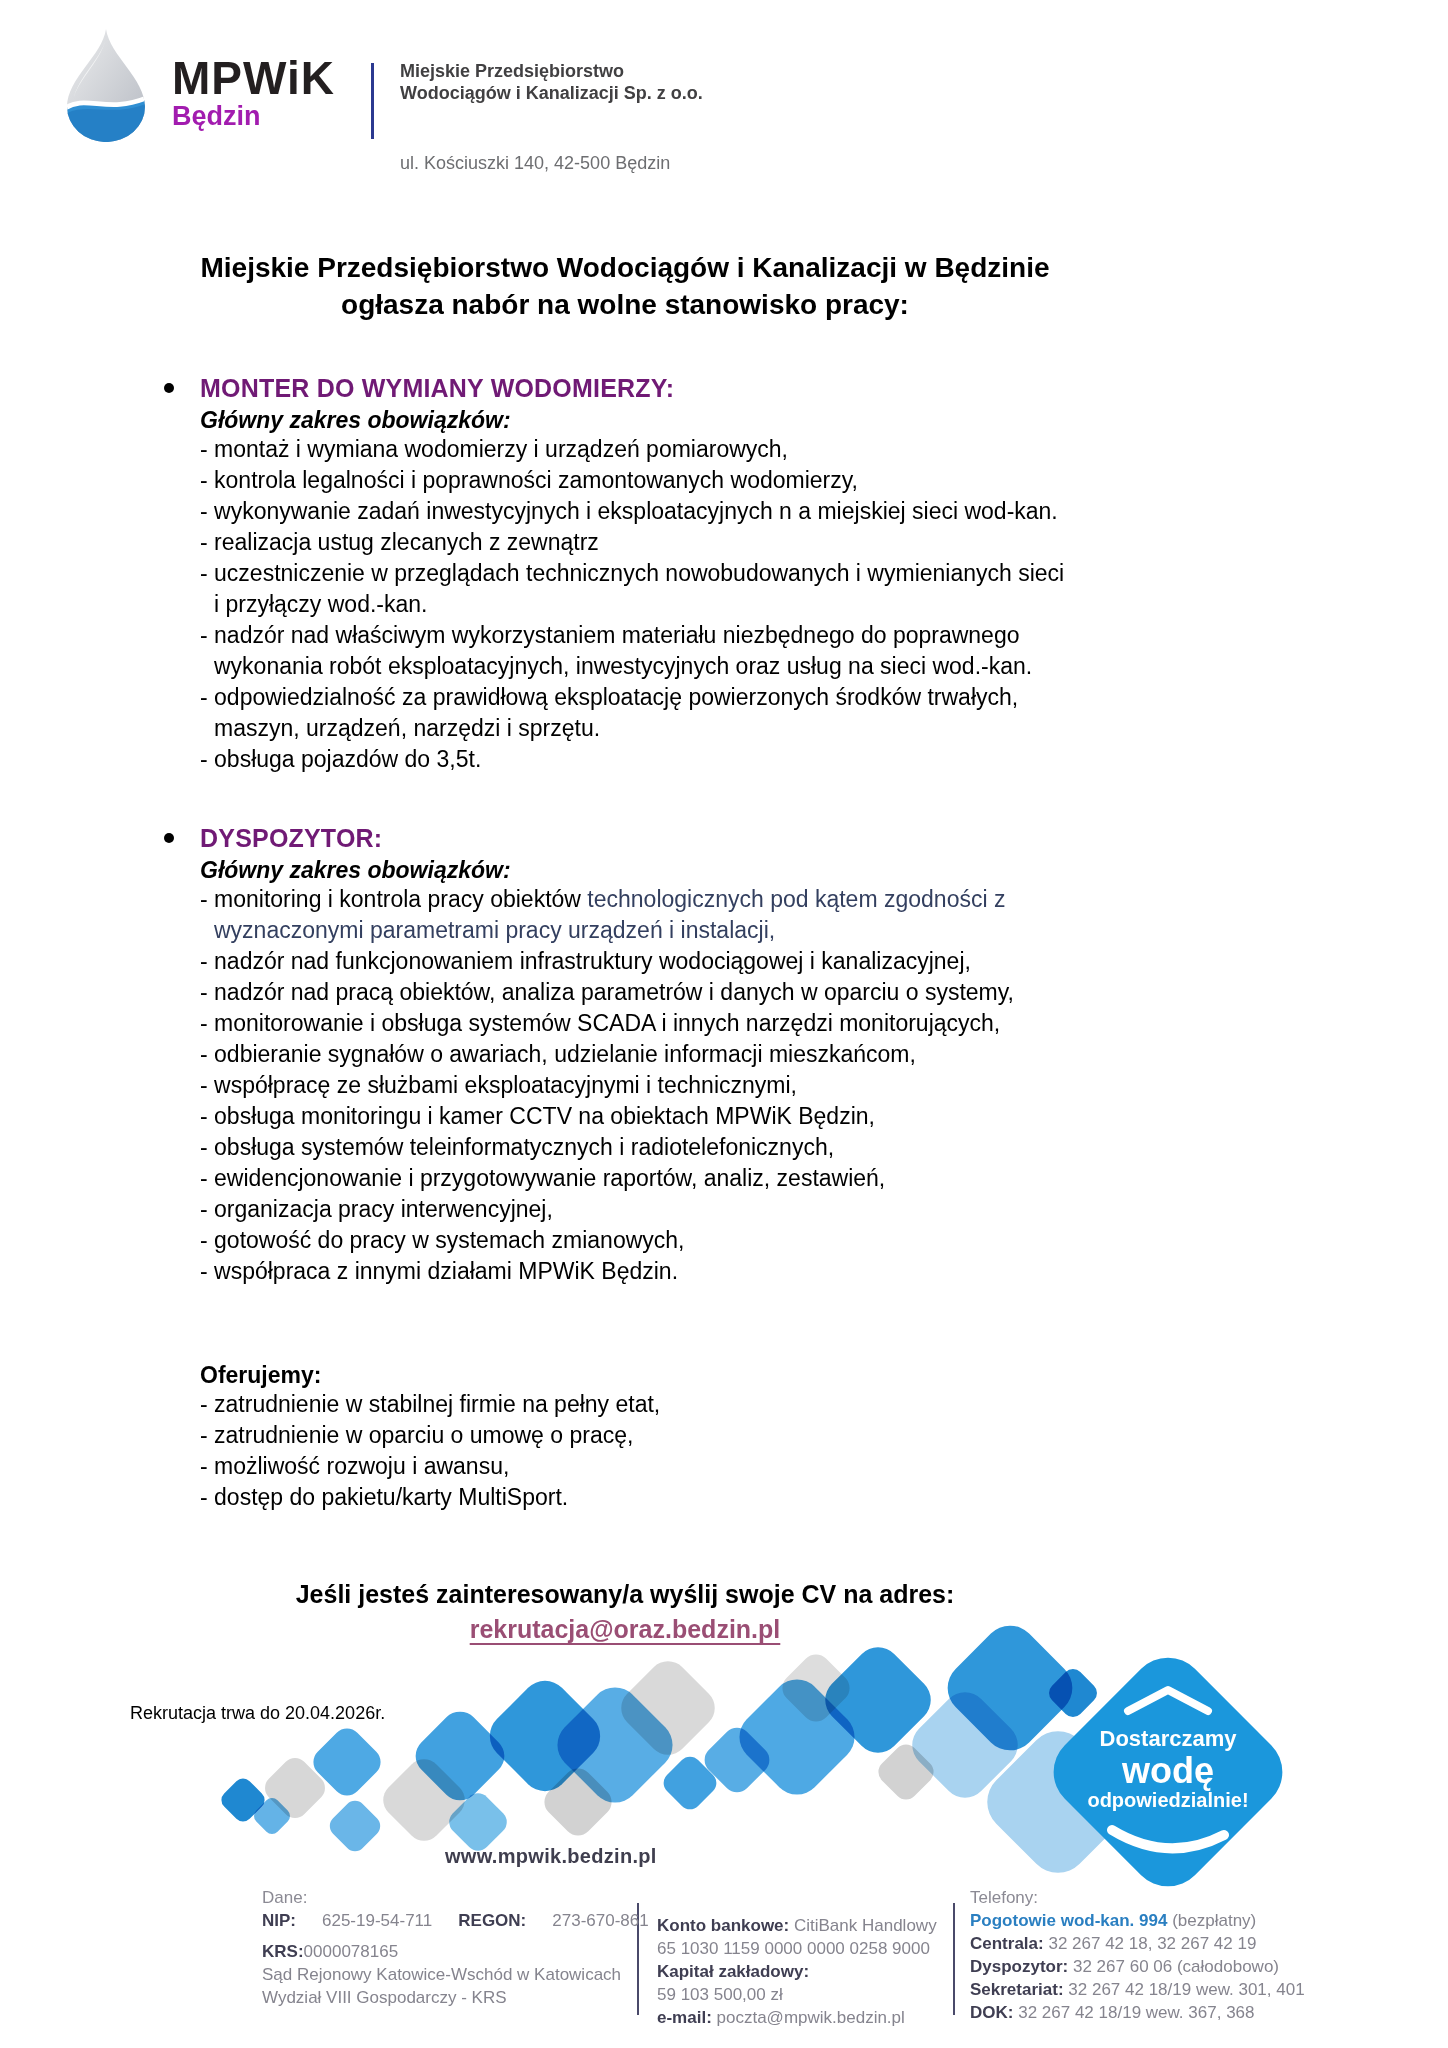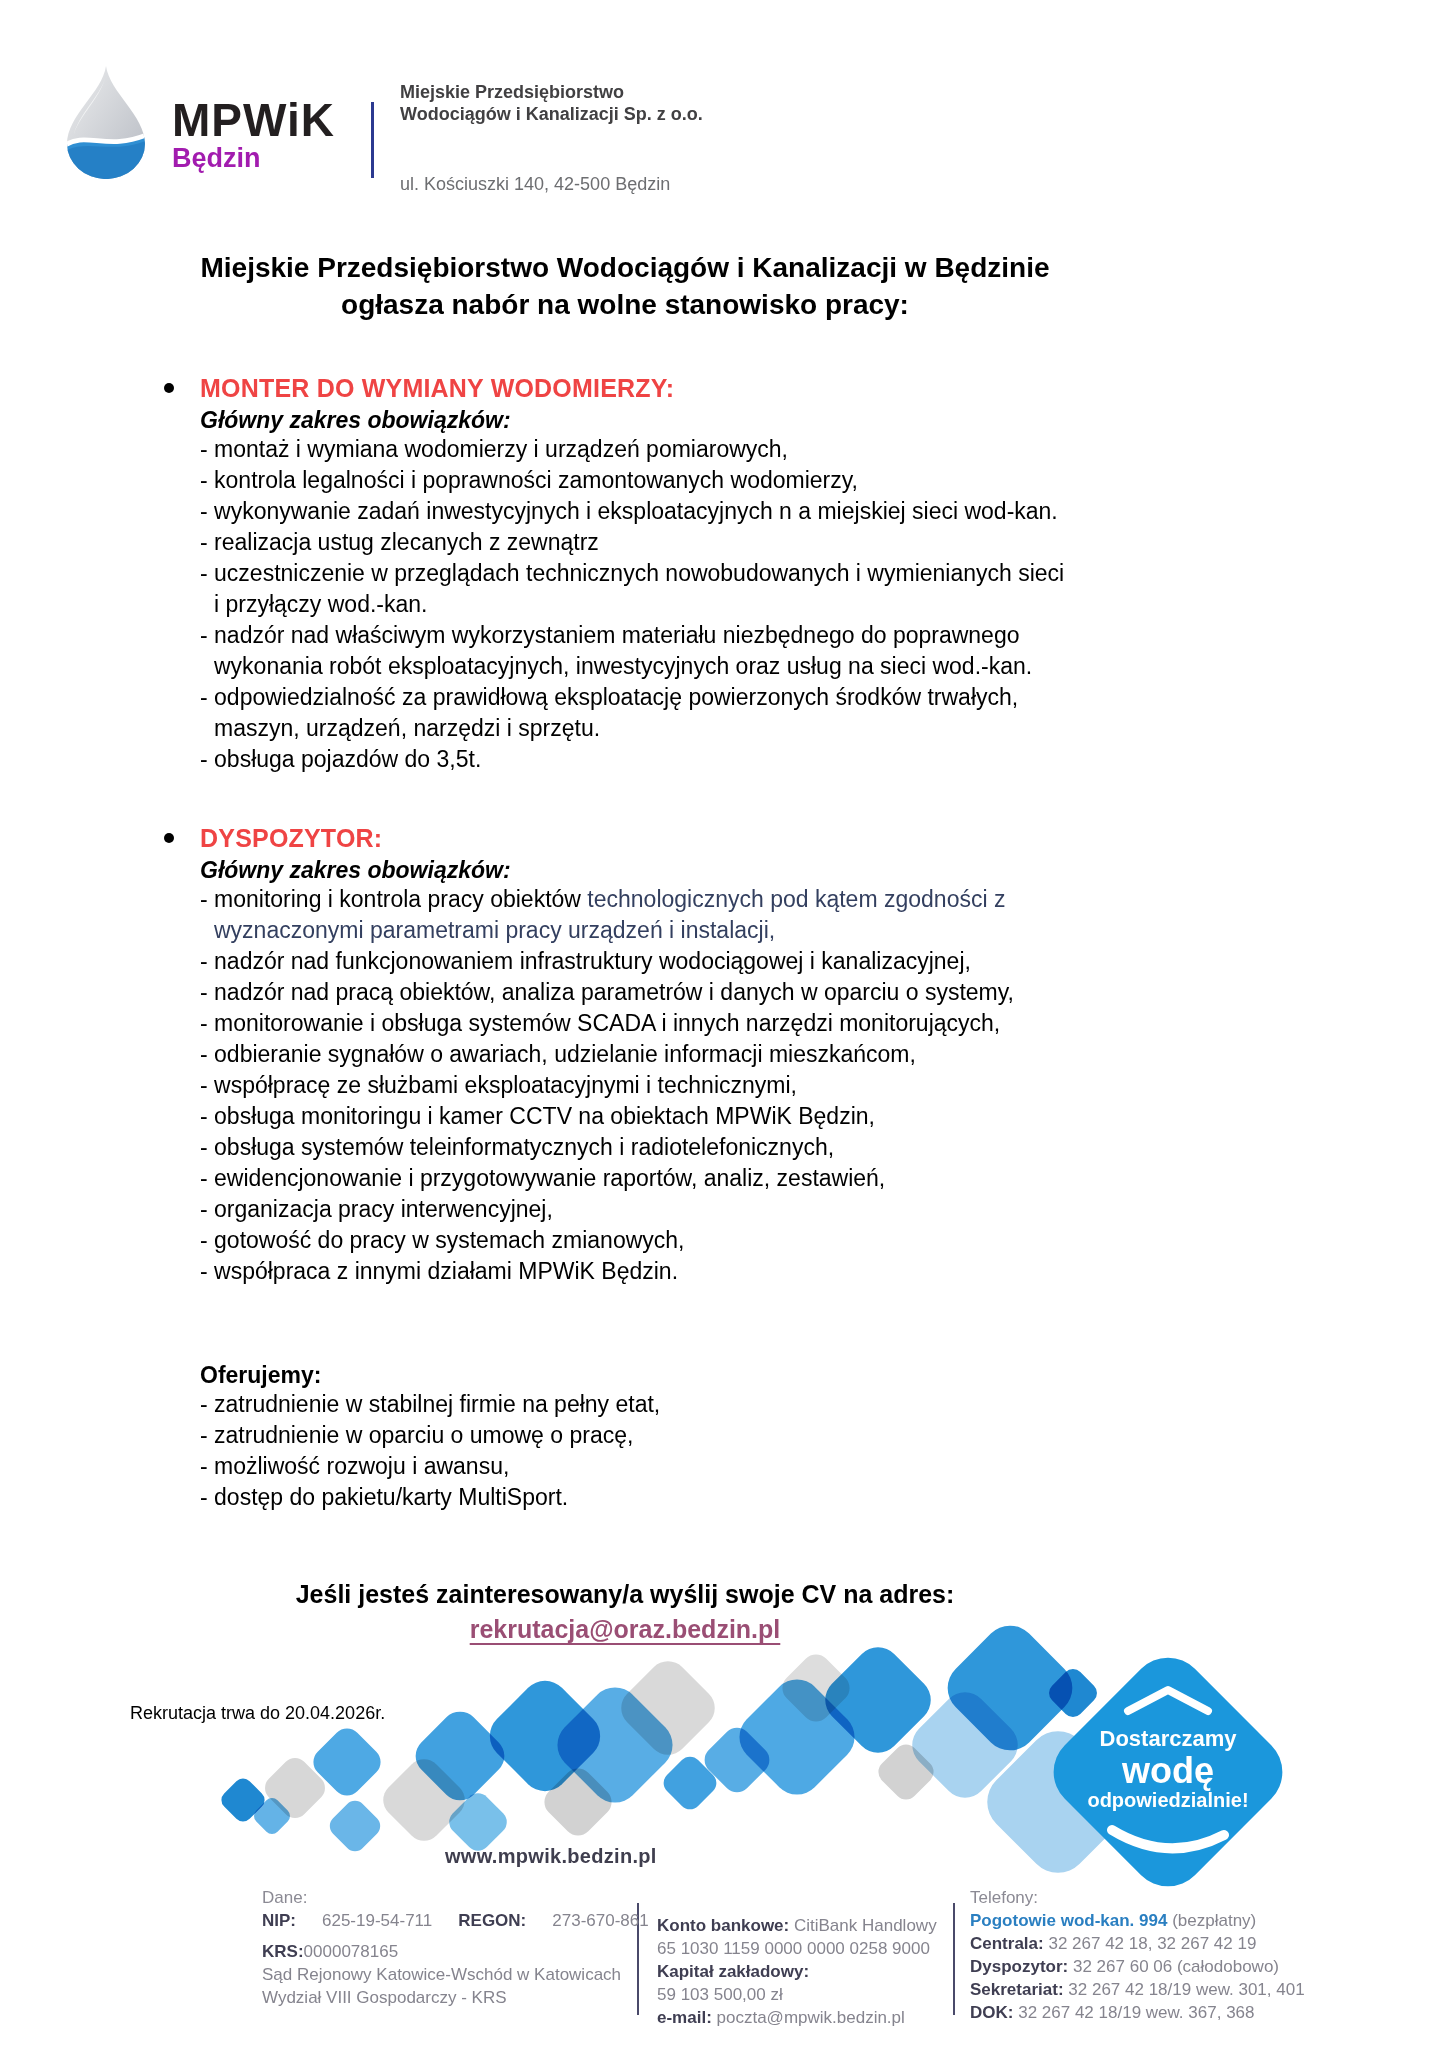--- a/index.html
+++ b/index.html
@@ -1,36 +1,36 @@
 <!DOCTYPE html>
 <html><head>
 <meta charset="utf-8">
 <style>
   html,body{margin:0;padding:0;}
   body{
     width:1448px;height:2048px;background:#ffffff;position:relative;overflow:hidden;
     font-family:"Liberation Sans", sans-serif;color:#000;
   }
   
-  .header{position:absolute;left:58px;top:48px;display:flex;align-items:center;}
+  .header{position:absolute;left:58px;top:27px;display:flex;align-items:flex-start;}
   .logo-drop{width:96px;height:116px;}
   .logo-text{margin-left:18px;margin-top:28px;}
   .brand{font-size:46px;font-weight:bold;color:#231f20;letter-spacing:1px;line-height:1;}
   .brand-city{font-size:27px;font-weight:bold;color:#a21caf;line-height:1.15;}
   .hdr-divider{width:3px;height:76px;background:#2b3990;margin:36px 0 0 36px;}
   .company{margin:34px 0 0 26px;font-size:18px;line-height:1.22;}
   .company .c-bold{font-weight:bold;color:#414042;}
   .company .c-addr{color:#6d6e71;margin-top:48px;}
   
   .title-block{position:absolute;left:155px;top:250px;width:940px;text-align:center;
     font-size:28px;font-weight:bold;line-height:1.32;color:#000;}
   
   .section{position:absolute;left:200px;width:1000px;}
   .bullet{position:absolute;left:-36px;top:9px;width:10px;height:10px;border-radius:50%;background:#000;}
-  .job-heading{font-size:25px;font-weight:bold;color:#ef4444;letter-spacing:0.2px;}
+  .job-heading{font-size:25px;font-weight:bold;color:#701a75;letter-spacing:0.2px;}
   .duties-label{font-size:23px;font-weight:bold;font-style:italic;margin-top:4px;}
   .duty{font-size:23px;line-height:31px;}
   .duty.cont{padding-left:14px;}
   .navy{color:#333f5f;}
   .sec-job1{top:374px;}
   .sec-job2{top:824px;}
   .sec-offer{top:1362px;}
   .offer-label{font-size:23px;font-weight:bold;}
   
   .cv-block{position:absolute;left:155px;top:1580px;width:940px;text-align:center;}

